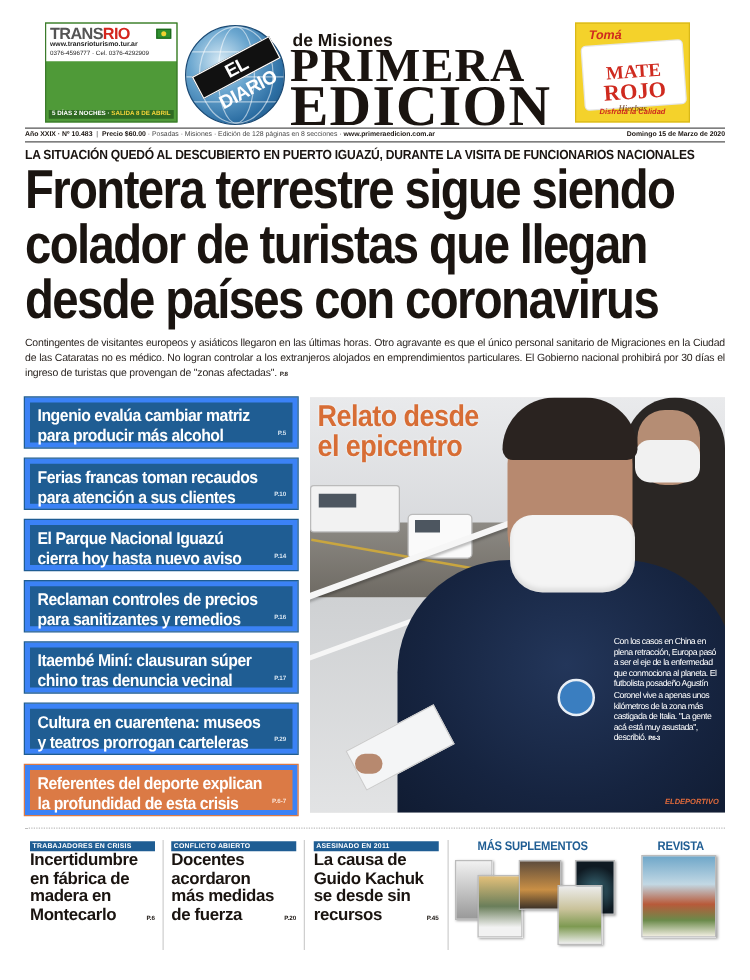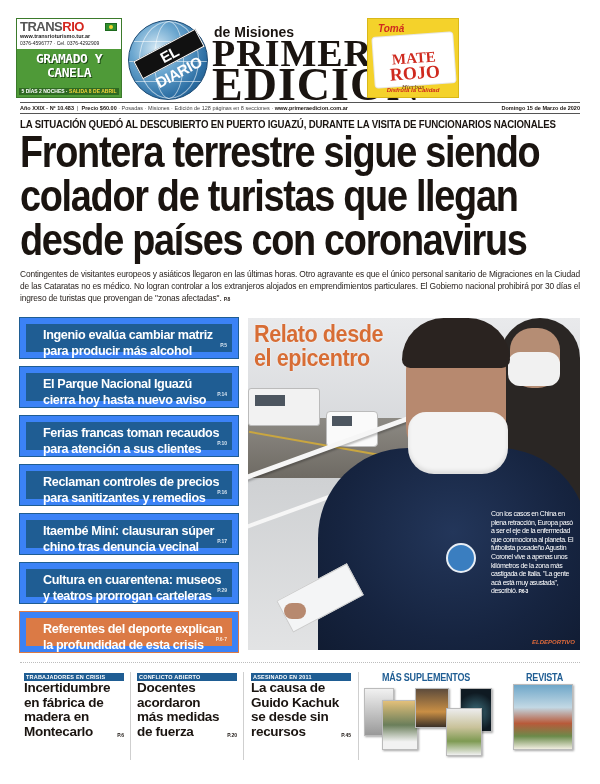--- a/index.html
+++ b/index.html
@@ -1,20 +1,20 @@
 <!DOCTYPE html>
 <html><head>
 <meta charset="utf-8">
 <style>
   * { box-sizing: border-box; margin: 0; padding: 0; }
   html, body { width: 600px; height: 784px; background: #fff; overflow: hidden; }
   body { font-family: "Liberation Sans", sans-serif; color: #1a1410; position: relative; }
 
   
-  .masthead { position: absolute; left: 16px; top: 18px; width: 443px; height: 82px; }
+  .masthead { position: absolute; left: 36px; top: 18px; width: 516px; height: 82px; }
   .ad-left { position: absolute; left: 0; top: 0; width: 106px; height: 80px; background: #4f9a38; border: 1px solid #3b7a2b; }
   .ad-left .top { background: #fff; height: 30px; padding: 2px 3px; }
   .ad-left .brand { font-size: 13px; font-weight: bold; letter-spacing: -0.5px; color: #555; line-height: 12px; }
   .ad-left .brand .rio { color: #d4261e; }
   .ad-left .flag { position: absolute; right: 4px; top: 4px; width: 12px; height: 8px; background: #2f8f2f; border: 1px solid #1d6a1d; }
   .ad-left .flag::after { content: ""; position: absolute; left: 3px; top: 1px; width: 4px; height: 4px; border-radius: 50%; background: #f1d230; }
   .ad-left .web { font-size: 5.5px; color: #222; font-weight: bold; line-height: 7px; }
   .ad-left .tel { font-size: 5px; color: #222; line-height: 7px; }
   .ad-left .dest { font-family: "DejaVu Sans Mono", monospace; font-weight: bold; color: #fff; text-align: center; font-size: 13px; line-height: 14px; margin-top: 3px; text-shadow: 1px 1px 0 #1d4a14; letter-spacing: -0.5px; }
   .ad-left .foot { position: absolute; left: 2px; right: 2px; bottom: 2px; background: #2f6a22; color: #fff; font-size: 5px; font-weight: bold; text-align: center; line-height: 7px; }
@@ -44,21 +44,21 @@
   .info-bar .right { position: absolute; right: 0; top: 0; font-weight: bold; color: #1a1410; }
 
   
   .kicker { position: absolute; left: 20px; top: 118px; width: 560px; font-size: 10.5px; font-weight: bold; letter-spacing: -0.2px; color: #1a1410; white-space: nowrap; transform: scaleX(0.92); transform-origin: left; }
   .headline { position: absolute; left: 20px; top: 130px; width: 560px; font-family: "Liberation Sans", sans-serif; font-weight: bold; font-size: 44px; line-height: 44px; letter-spacing: -1.5px; color: #1a1410; transform: scaleX(0.86); transform-origin: left; width: 650px; }
   .lede { position: absolute; left: 20px; top: 268px; width: 560px; font-size: 8.4px; line-height: 12px; color: #2a2420; text-align: justify; letter-spacing: -0.15px; }
   .lede .pg { font-size: 5px; font-weight: bold; }
 
   
   .teasers { position: absolute; left: 20px; top: 318px; width: 218px; }
-  .teaser { position: relative; height: 40px; margin-bottom: 9px; background: #1f5d93; color: #fff; padding: 3px 17px; border: 6px solid #3b82f6; outline: 1px solid #1f5d93; }
+  .teaser { position: relative; height: 40px; margin-bottom: 9px; background: #1f5d93; color: #fff; padding: 3px 6px; border: 4px solid #3b82f6; outline: 1px solid #1f5d93; }
   .teaser.orange { background: #db7a45; outline-color: #db7a45; }
   .teaser .t { font-weight: bold; font-size: 13.6px; line-height: 16px; letter-spacing: -0.4px; white-space: nowrap; transform: scaleX(0.93); transform-origin: left; width: 225px; }
   .teaser .pg { position: absolute; right: 5px; bottom: 4px; font-size: 5px; font-weight: bold; color: #d6e4f0; }
 
   
   .photo { position: absolute; left: 248px; top: 318px; width: 332px; height: 332px; overflow: hidden; background: #dcdcdc; }
   .photo .sky { position: absolute; left: 0; top: 0; width: 100%; height: 130px; background: linear-gradient(#e9eaec, #d4d6d9); }
   .photo .tarmac { position: absolute; left: 0; top: 100px; width: 100%; height: 60px; background: linear-gradient(#8d8a84, #6e6a63); }
   .photo .yellow-line { position: absolute; left: 0; top: 125px; width: 140px; height: 2px; background: #c9a640; transform: rotate(10deg); }
   .photo .van1 { position: absolute; left: 0; top: 70px; width: 72px; height: 38px; background: #f2f2f2; border-radius: 3px; border: 1px solid #bbb; }
@@ -99,24 +99,20 @@
 <body>
 
 <div class="masthead">
   <div class="ad-left">
     <div class="top">
       <div class="brand"><span>TRANS</span><span class="rio">RIO</span></div>
       <div class="flag"></div>
       <div class="web">www.transrioturismo.tur.ar</div>
       <div class="tel">0376-4596777 · Cel. 0376-4292909</div>
     </div>
-    <div class="dest">
-      <div>GRAMADO Y</div>
-      <div>CANELA</div>
-    </div>
     <div class="foot"><span style="color:#fff">5 DÍAS 2 NOCHES · </span><span>SALIDA 8 DE ABRIL</span></div>
   </div>
 
   <div class="logo-globe">
     <div class="lat" style="top:20px"></div>
       <div class="lat" style="top:40px"></div>
       <div class="lat" style="top:60px"></div>
     <div class="lon" style="left:25px;width:30px"></div>
       <div class="lon" style="left:10px;width:60px"></div>
   </div>
@@ -151,28 +147,28 @@
 </div>
 <div class="lede"><span>Contingentes de visitantes europeos y asiáticos llegaron en las últimas horas. Otro agravante es que el único personal sanitario de Migraciones en la Ciudad de las Cataratas no es médico. No logran controlar a los extranjeros alojados en emprendimientos particulares. El Gobierno nacional prohibirá por 30 días el ingreso de turistas que provengan de "zonas afectadas".</span> <span class="pg">P.8</span></div>
 
 <div class="teasers">
   <div class="teaser">
       <div class="t">Ingenio evalúa cambiar matriz</div>
       <div class="t">para producir más alcohol</div>
       <span class="pg">P.5</span>
     </div>
   <div class="teaser">
+      <div class="t">Ferias francas toman recaudos</div>
+      <div class="t">para atención a sus clientes</div>
+      <span class="pg">P.10</span>
+    </div>
+  <div class="teaser">
       <div class="t">El Parque Nacional Iguazú</div>
       <div class="t">cierra hoy hasta nuevo aviso</div>
       <span class="pg">P.14</span>
-    </div>
-  <div class="teaser">
-      <div class="t">Ferias francas toman recaudos</div>
-      <div class="t">para atención a sus clientes</div>
-      <span class="pg">P.10</span>
     </div>
   <div class="teaser">
       <div class="t">Reclaman controles de precios</div>
       <div class="t">para sanitizantes y remedios</div>
       <span class="pg">P.16</span>
     </div>
   <div class="teaser">
       <div class="t">Itaembé Miní: clausuran súper</div>
       <div class="t">chino tras denuncia vecinal</div>
       <span class="pg">P.17</span>

